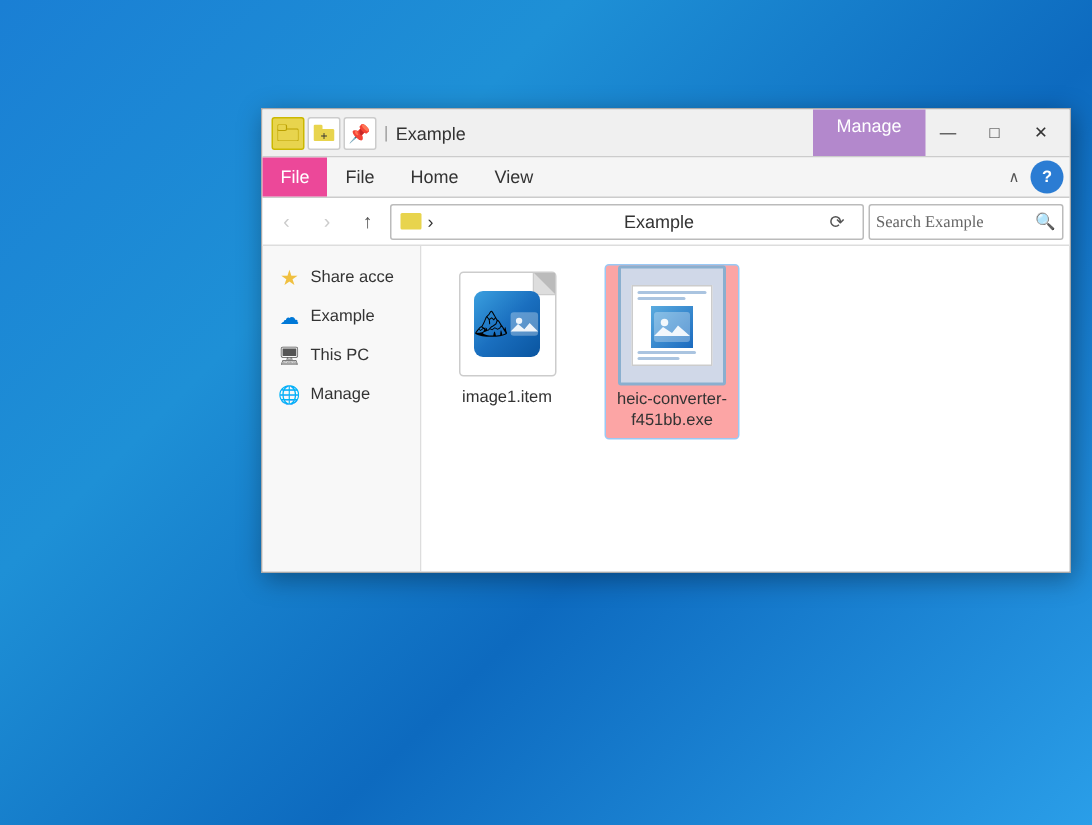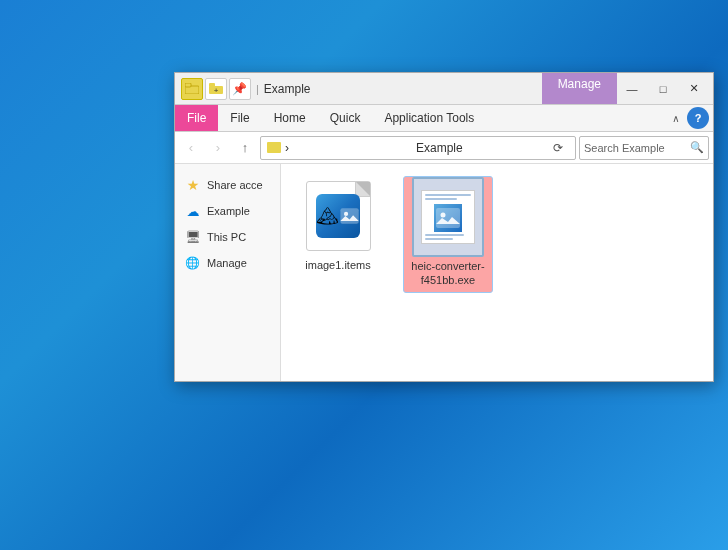--- a/index.html
+++ b/index.html
@@ -235,20 +235,21 @@
       padding: 0 4px;
       gap: 3px;
       background: white;
       border-radius: 2px;
     }
 
     .search-input-fake {
       flex: 1;
       font-size: 11px;
       color: #666;
+      font-family: Liberation Serif, serif;
     }
 
     .search-icon-small {
       color: #666;
       font-size: 11px;
     }
 
     
     .main-content {
       display: flex;
@@ -529,24 +530,21 @@
         <div class="menu-item active">
           <span>File</span>
         </div>
         <div class="menu-item">
           <span>File</span>
         </div>
         <div class="menu-item">
           <span>Home</span>
         </div>
         <div class="menu-item">
-          <span>Quick</span>
-        </div>
-        <div class="menu-item app-tools">
-          <span>Application Tools</span>
+          <span>View</span>
         </div>
         <div class="ribbon-spacer"></div>
         <div class="ribbon-collapse">
           <span>∧</span>
         </div>
         <div class="help-btn">
           <span>?</span>
         </div>
       </div>
     </div>
@@ -612,21 +610,21 @@
               <div class="heic-inner">
 
                 <svg width="30" height="30" viewBox="0 0 30 30">
                   <rect x="2" y="4" width="26" height="22" rx="3" fill="white" opacity="0.3"></rect>
                   <circle cx="10" cy="12" r="3" fill="white" opacity="0.9"></circle>
                   <path d="M2 22 L9 15 L15 20 L20 14 L28 22 Z" fill="white" opacity="0.9"></path>
                 </svg>
               </div>
             </div>
           </div>
-          <span class="file-name">image1.items</span>
+          <span class="file-name">image1.item</span>
         </div>
 
 
         <div class="file-item selected">
           <div class="file-icon-container">
             <div class="exe-icon-wrapper selected-item">
               <div class="exe-inner">
                 <div class="exe-inner-content">
                   <div class="exe-line"></div>
                   <div class="exe-line" style="width:70%"></div>

